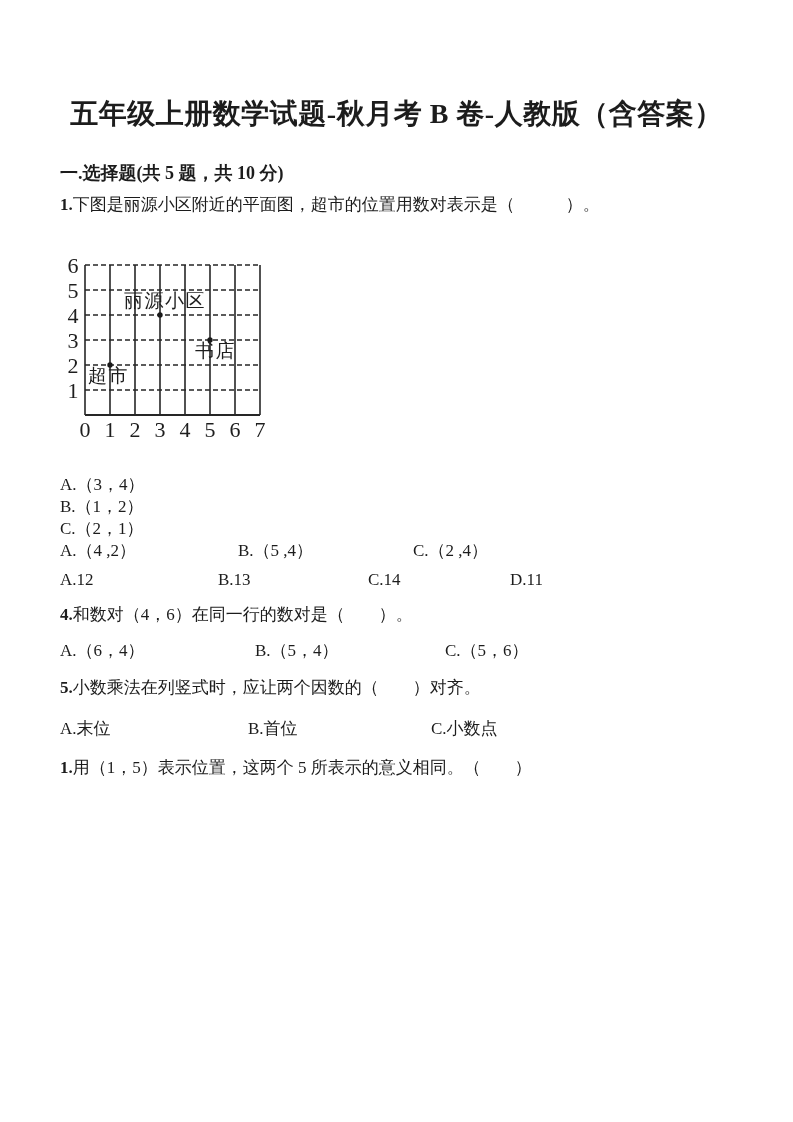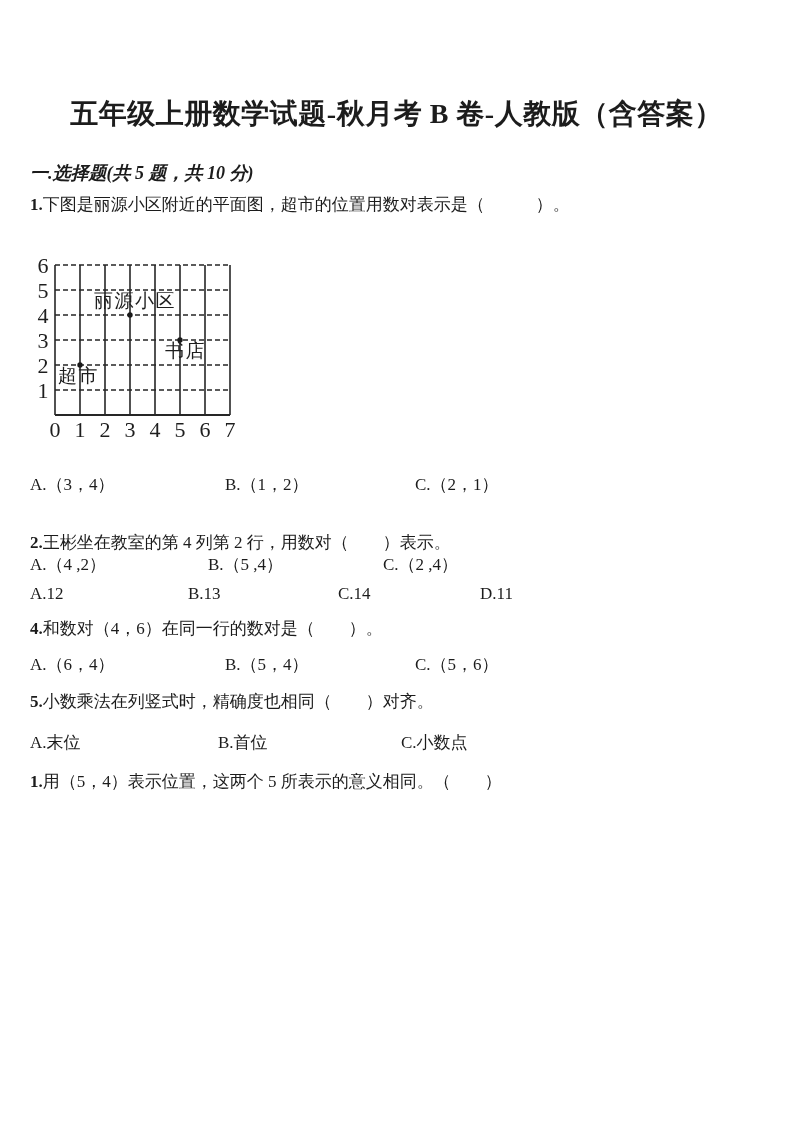--- a/index.html
+++ b/index.html
@@ -3,58 +3,58 @@
 <meta charset="utf-8">
 <style>
   * { margin:0; padding:0; box-sizing:border-box; }
   html,body { background:#ffffff; }
   .page {
     position:relative;
     width:793px; height:1122px;
     margin:0 auto;
     background:#ffffff;
     color:#1c1c1c;
-    padding:0 30px;
+    padding:0 60px;
     font-family:"Liberation Serif","DejaVu Serif",serif;
     font-size:17px;
     overflow:hidden;
   }
   .title {
     margin-top:94px;
     font-size:28px;
     line-height:40px;
     font-weight:bold;
     text-align:center;
     letter-spacing:0.5px;
   }
   .sec-h {
     font-size:18px;
     line-height:22px;
     font-weight:bold;
   }
-  .sec-h.first { margin-top:28px;font-style:italic; }
+  .sec-h.first { margin-top:28px; }
   .q { line-height:22px; }
   .q .qnum { font-weight:bold; }
   .q-multi { line-height:28px; }
   .q-multi .line { white-space:pre-wrap; }
   .q-multi .line:first-child { display:inline; }
   .opts { display:flex; line-height:22px; }
   .opts span { display:block; }
   .opts.w-q1 span:nth-child(1){ width:195px; }
   .opts.w-q1 span:nth-child(2){ width:190px; }
   .opts.w-q2 span:nth-child(1){ width:178px; }
   .opts.w-q2 span:nth-child(2){ width:175px; }
   .opts.w-q3 span:nth-child(1){ width:158px; }
   .opts.w-q3 span:nth-child(2){ width:150px; }
   .opts.w-q3 span:nth-child(3){ width:142px; }
   .opts.w-q5 span:nth-child(1){ width:188px; }
   .opts.w-q5 span:nth-child(2){ width:183px; }
   .mt-q1      { margin-top:10px; }
   .mt-fig     { margin-top:34px; }
-  .mt-q1opts  { margin-top:28px; }
+  .mt-q1opts  { margin-top:28px;flex-direction:column; }
   .mt-q2      { margin-top:36px; }
   .mt-q2opts  { }
   .mt-q3      { margin-top:11px; }
   .mt-q3opts  { margin-top:7px;  }
   .mt-q4      { margin-top:13px; }
   .mt-q4opts  { margin-top:14px;font-family:Liberation Serif, serif; }
   .mt-q5      { margin-top:15px; }
   .mt-q5opts  { margin-top:19px; }
   .mt-sec2    { margin-top:15px; }
   .mt-j1      { margin-top:17px; }
@@ -133,45 +133,44 @@
       <text class="map-label" x="143" y="107">书店</text>
     </svg>
   </div>
 
   <div class="opts w-q1 mt-q1opts">
     <span>A.（3，4）</span>
     <span>B.（1，2）</span>
     <span>C.（2，1）</span>
   </div>
 
-  <p class="q mt-q2"><span class="qnum">2.</span><span>王彬坐在教室的第 4 列第 2 行，用数对（　　）表示。</span></p>
   <div class="opts w-q2 mt-q2opts">
     <span>A.（4 ,2）</span>
     <span>B.（5 ,4）</span>
     <span>C.（2 ,4）</span>
   </div>
 
   <div class="opts w-q3 mt-q3opts">
     <span>A.12</span>
     <span>B.13</span>
     <span>C.14</span>
     <span>D.11</span>
   </div>
 
   <p class="q mt-q4"><span class="qnum">4.</span><span>和数对（4，6）在同一行的数对是（　　）。</span></p>
   <div class="opts w-q1 mt-q4opts">
     <span>A.（6，4）</span>
     <span>B.（5，4）</span>
     <span>C.（5，6）</span>
   </div>
 
-  <p class="q mt-q5"><span class="qnum">5.</span><span>小数乘法在列竖式时，精确度也相同（　　）对齐。</span></p>
+  <p class="q mt-q5"><span class="qnum">5.</span><span>小数乘法在列竖式时，应让两个因数的（　　）对齐。</span></p>
   <div class="opts w-q5 mt-q5opts">
     <span>A.末位</span>
     <span>B.首位</span>
     <span>C.小数点</span>
   </div>
 
 
-  <p class="q mt-j1"><span class="qnum">1.</span><span>用（5，4）表示位置，这两个 5 所表示的意义相同。（　　）</span></p>
+  <p class="q mt-j1"><span class="qnum">1.</span><span>用（1，5）表示位置，这两个 5 所表示的意义相同。（　　）</span></p>
 
 
 </div>
 
 </body></html>

